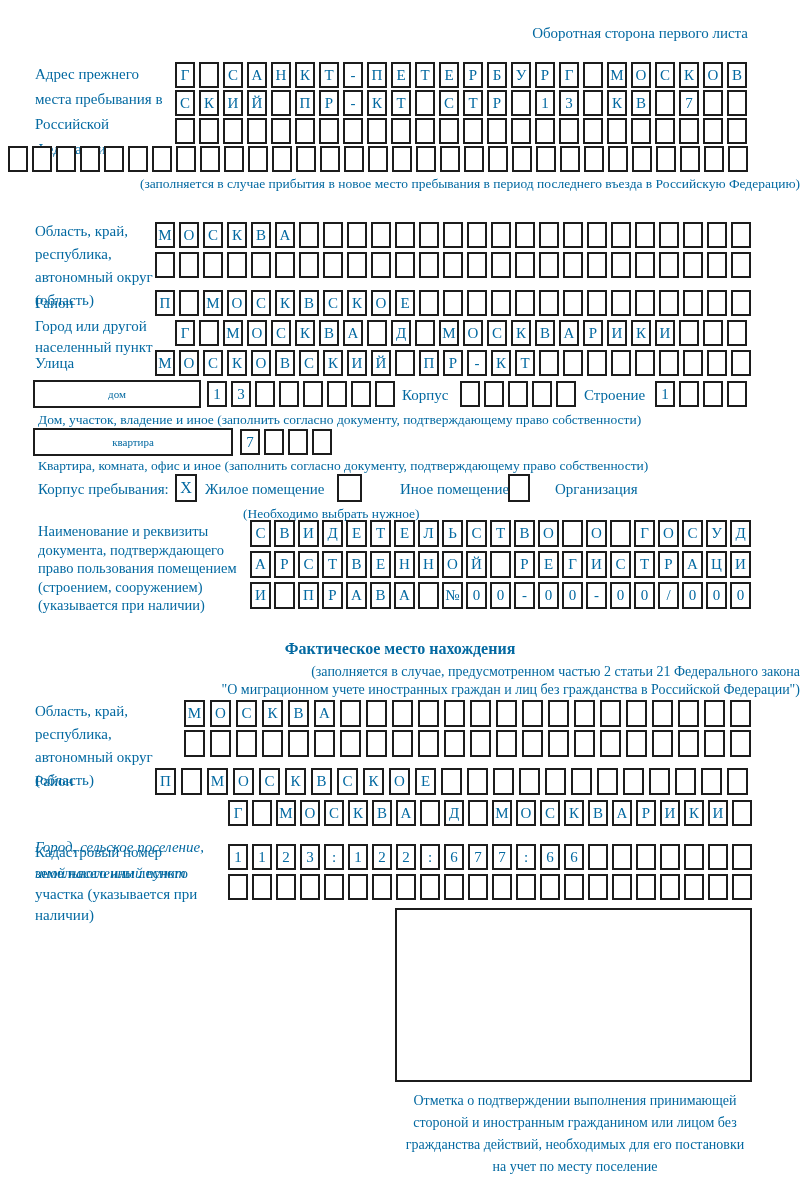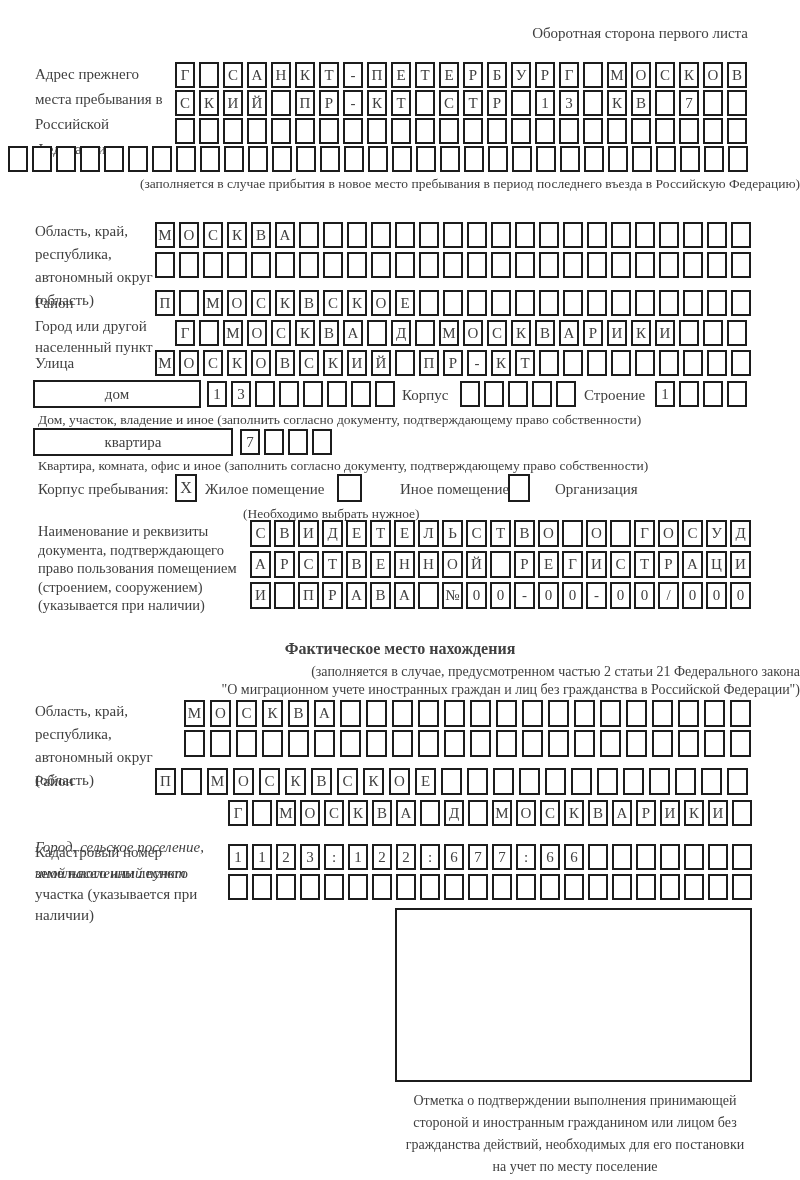--- a/index.html
+++ b/index.html
@@ -1,38 +1,38 @@
 <!DOCTYPE html>
 <html><head>
 <meta charset="utf-8">
 <style>
   html,body{margin:0;padding:0;background:#fff;}
   #form{
     position:relative;width:800px;height:1180px;background:#ffffff;
-    font-family:"Liberation Serif","DejaVu Serif",serif;color:#404040;
+    font-family:"Liberation Serif","DejaVu Serif",serif;color:#0369a1;
     overflow:hidden;
   }
   .abs{position:absolute;}
   .lbl{font-size:15px;line-height:22px;}
   .note{font-size:13.5px;line-height:16px;}
   .title{font-weight:bold;font-size:16.5px;text-align:center;width:100%;}
   .center{text-align:right;width:100%;}
   .boxrow{position:absolute;display:flex;gap:4px;}
   .box{
     width:20px;height:26px;border:2px solid #1c1c1c;box-sizing:border-box;
     display:flex;align-items:center;justify-content:center;
     font-size:15px;line-height:1;background:#fff;flex:0 0 auto;
   }
   .boxrow.big{gap:3px;}
   .boxrow.big .box{width:21px;height:27px;}
   .boxrow.wide{gap:5px;}
   .boxrow.wide .box{width:21px;height:27px;}
   .widebox{
     position:absolute;border:2px solid #1c1c1c;box-sizing:border-box;height:28px;
-    display:flex;align-items:center;justify-content:center;font-size:15px;background:#fff;
+    display:flex;align-items:center;justify-content:center;font-size:11px;background:#fff;
   }
   .checkbox{
     position:absolute;width:22px;height:28px;border:2px solid #1c1c1c;box-sizing:border-box;
     display:flex;align-items:center;justify-content:center;font-size:16px;background:#fff;
   }
   .bigframe{position:absolute;border:2px solid #1c1c1c;box-sizing:border-box;background:#fff;}
   .cap{font-size:14px;line-height:22px;text-align:center;}
 </style>
 </head>
 <body>

